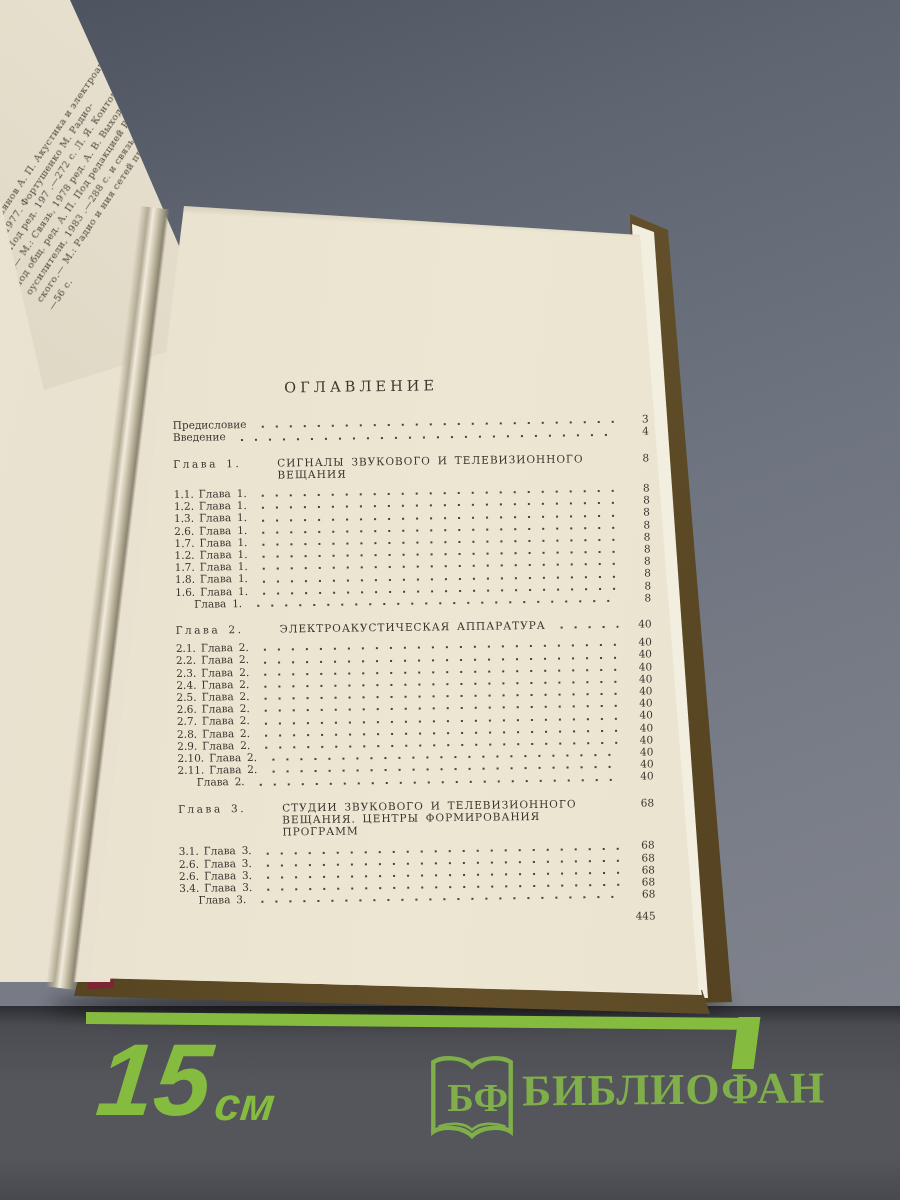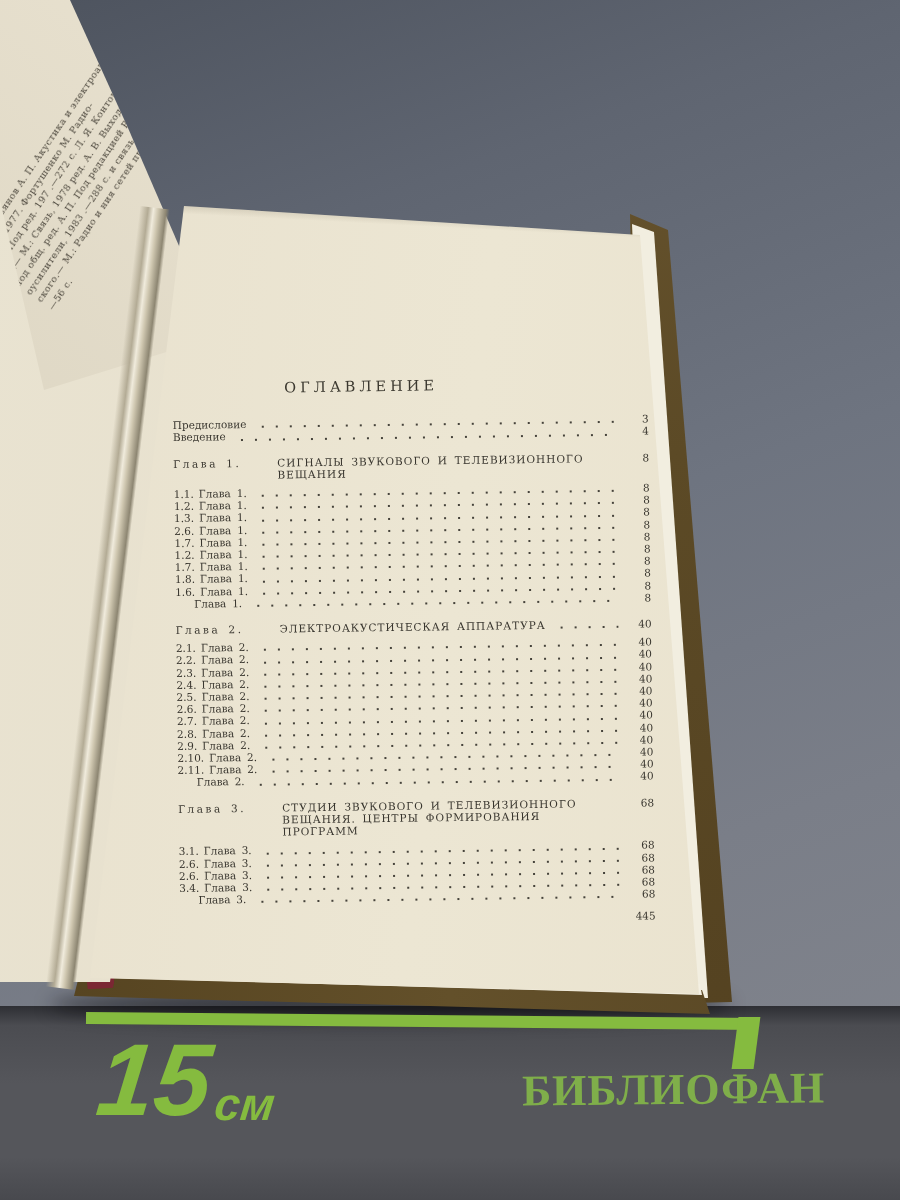--- a/index.html
+++ b/index.html
@@ -359,15 +359,22 @@
     </div>
   </div>
 
   <div class="ruler-bar"></div>
   <div class="ruler-tick"></div>
   <div class="ruler-label">
     <span class="ruler-value">15</span>
     <span class="ruler-unit">см</span>
   </div>
 
+  <div class="wm-logo">
+    <svg width="88" height="96" viewBox="0 0 100 108">
+      <path d="M50 16 C40 5 16 4 6 11 L6 90 C16 83 40 84 50 95 C60 84 84 83 94 90 L94 11 C84 4 60 5 50 16 Z" fill="none" stroke="#7fae4a" stroke-width="5"></path>
+      <path d="M12 84 C26 79 42 80 50 88 C58 80 74 79 88 84" fill="none" stroke="#7fae4a" stroke-width="3"></path>
+      <text x="22" y="66" font-family="Liberation Serif, serif" font-weight="bold" font-size="46" fill="#7fae4a">БФ</text>
+    </svg>
+  </div>
   <div class="wm-name">БИБЛИОФАН</div>
 
 </div>
 
 </body></html>

